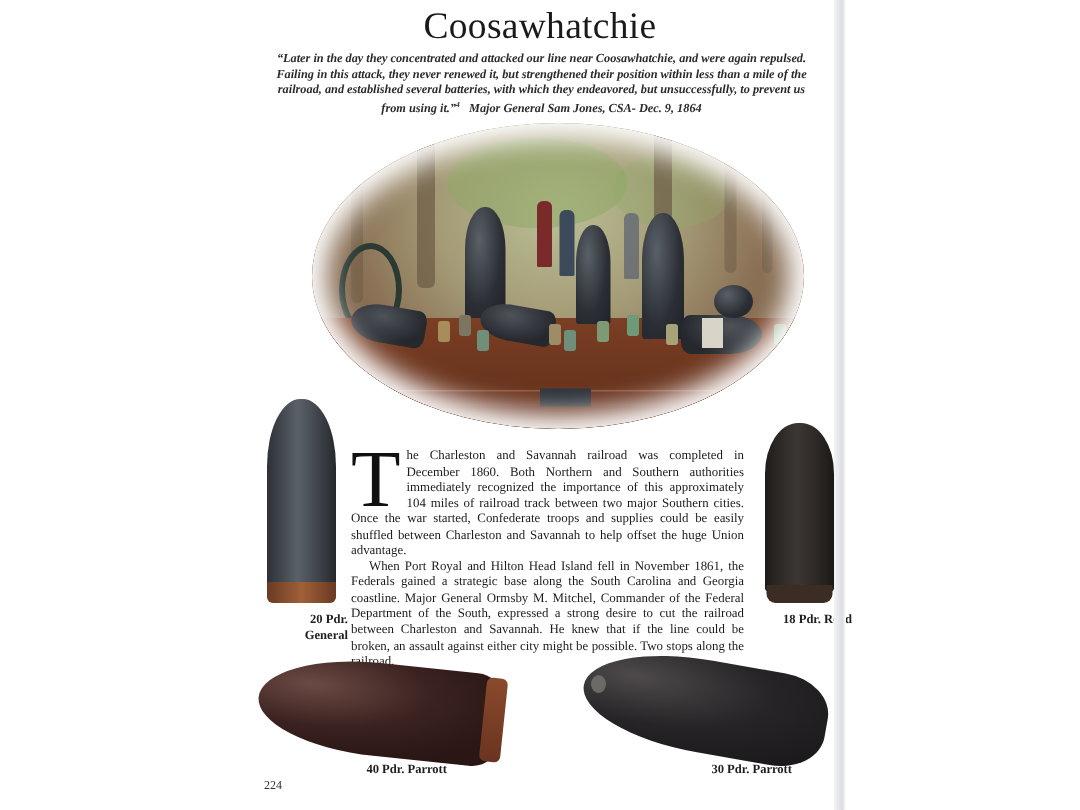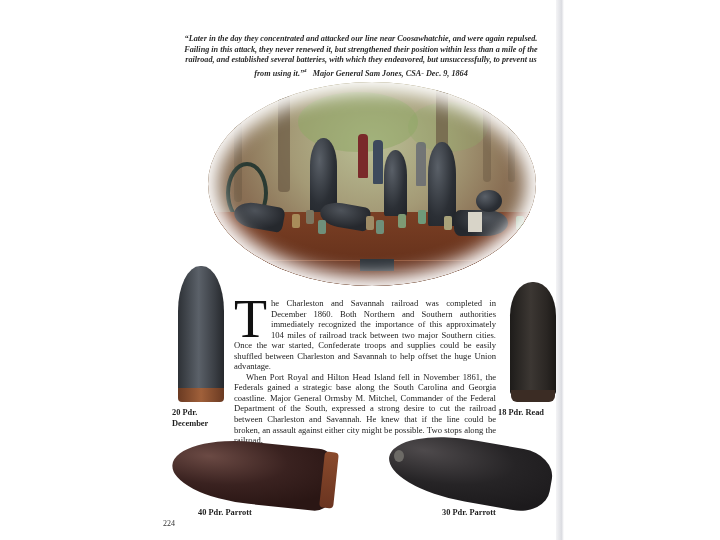--- a/index.html
+++ b/index.html
@@ -23,27 +23,28 @@
   .shell-side { position:absolute; background:radial-gradient(ellipse at 40% 30%, #4e535a, #25282d 70%); border-radius:40% 12% 12% 40% / 50% 30% 30% 50%; }
   .fuze { position:absolute; width:8px; height:14px; border-radius:2px; }
   .person { position:absolute; width:10px; height:44px; border-radius:4px 4px 1px 1px; }
 
   .drop-text { position:absolute; left:76px; top:298px; width:262px; font-size:8.6px; line-height:10.55px; color:#1b1b1b; text-align:justify; }
   .drop-cap { float:left; font-size:54px; line-height:40px; margin:1px 4px 0 0; color:#111; font-family:"Liberation Serif", serif; }
   .drop-text p { margin:0;font-family:Liberation Serif, serif; }
   .drop-text p.indent { text-indent:12px; }
 
   .shell-photo { position:absolute; }
-  .cap { position:absolute; font-weight:bold; font-size:8.4px; line-height:10.5px; color:#1e1e1e; text-align:left; }
-  .page-num { position:absolute; left:5px; top:519px; font-size:8px; color:#333;font-family:Liberation Serif, serif; }
+  .cap { position:absolute; font-weight:bold; font-size:8.4px; line-height:10.5px; color:#1e1e1e; text-align:right; }
+  .page-num { position:absolute; left:18px; top:519px; font-size:8px; color:#333;font-family:Liberation Serif, serif; }
 </style>
 </head>
 <body>
 
 <div class="page">
+  <div class="title">Coosawhatchie</div>
   <div class="quote">
     <span>“Later in the day they concentrated and attacked our line near Coosawhatchie, and were again repulsed.  Failing in this attack, they never renewed it, but strengthened their position within less than a mile of the railroad, and established several batteries, with which they endeavored, but unsuccessfully, to prevent us from using it.”</span><sup>4</sup>&nbsp;&nbsp;&nbsp;<span>Major General Sam  Jones, CSA- Dec. 9, 1864</span>
   </div>
 
   <div class="oval">
     <div class="foliage" style="left:90px;top:10px;width:120px;height:60px;"></div>
     <div class="foliage" style="left:200px;top:20px;width:80px;height:50px;opacity:0.35"></div>
     <div class="tree" style="left:70px;top:10px;width:12px;height:100px;"></div>
     <div class="tree" style="left:26px;top:40px;width:8px;height:80px;opacity:0.5"></div>
     <div class="tree" style="left:228px;top:5px;width:12px;height:95px;"></div>
@@ -77,21 +78,21 @@
     <div class="fuze" style="left:308px;top:134px;background:#7e9a74;"></div>
     <div class="fade"></div>
   </div>
 
   <div class="shell-photo" style="left:20px;top:266px;width:46px;height:140px;">
     <div style="position:absolute;left:0;top:0;width:46px;height:125px;border-radius:48% 48% 4% 4% / 36% 36% 2% 2%;background:linear-gradient(to right,#2d3136,#5b6169 45%,#3a3e44 80%,#25282c);"></div>
     <div style="position:absolute;left:0;top:122px;width:46px;height:14px;border-radius:0 0 4px 4px;background:linear-gradient(to right,#6a3a22,#a0603a 50%,#6a3a22);"></div>
   </div>
   <div class="cap" style="left:14px;top:408px;width:60px;">
     <div>20 Pdr.</div>
-    <div>December</div>
+    <div>General</div>
   </div>
 
   <div class="drop-text">
     <span class="drop-cap">T</span>
     <p>he Charleston and Savannah  railroad  was completed in December 1860. Both Northern and Southern authorities immediately recognized the importance of this approximately 104 miles of railroad track between two major Southern cities. Once the war started, Confederate troops and supplies could be easily shuffled between Charleston and Savannah to help offset the huge Union advantage.</p>
     <p class="indent">When Port Royal and Hilton Head Island fell in November 1861, the Federals gained a strategic base along the South Carolina and Georgia coastline. Major General Ormsby M. Mitchel, Commander of the Federal Department of the South, expressed a strong desire to cut the railroad between Charleston and Savannah.  He knew that if the line could be broken, an assault against either city might be possible.  Two stops along the railroad,</p>
   </div>
 
   <div class="shell-photo" style="left:352px;top:282px;width:46px;height:124px;">
     <div style="position:absolute;left:0;top:0;width:46px;height:112px;border-radius:48% 48% 4% 4% / 30% 30% 2% 2%;background:linear-gradient(to right,#1e1c1a,#3c3733 45%,#2a2623 80%,#1a1816);"></div>
@@ -102,17 +103,17 @@
   <div class="shell-photo" style="left:14px;top:440px;width:168px;height:68px;">
     <div style="position:absolute;left:0;top:2px;width:160px;height:62px;border-radius:50% 10% 10% 50% / 50% 20% 20% 50%;background:radial-gradient(ellipse at 22% 30%,#6b4a44,#3a2220 45%,#2a1614 80%);transform:rotate(6deg);"></div>
     <div style="position:absolute;left:150px;top:12px;width:14px;height:56px;border-radius:4px;background:linear-gradient(#8a4a2c,#6a3420);transform:rotate(6deg);"></div>
   </div>
   <div class="cap" style="left:40px;top:508px;width:100px;">40 Pdr. Parrott</div>
 
   <div class="shell-photo" style="left:230px;top:436px;width:168px;height:78px;">
     <div style="position:absolute;left:0;top:4px;width:164px;height:62px;border-radius:50% 20% 20% 50% / 50% 40% 40% 50%;background:radial-gradient(ellipse at 20% 30%,#4e4a4c,#262426 50%,#1c1a1c 85%);transform:rotate(10deg);"></div>
     <div style="position:absolute;left:6px;top:14px;width:10px;height:12px;border-radius:50%;background:#6c6a66;"></div>
   </div>
-  <div class="cap" style="left:284px;top:508px;width:100px;">30 Pdr. Parrott</div>
+  <div class="cap" style="left:270px;top:508px;width:100px;">30 Pdr. Parrott</div>
 
   <div class="page-num">224</div>
 </div>
 <div class="page-shadow"></div>
 
 </body></html>

